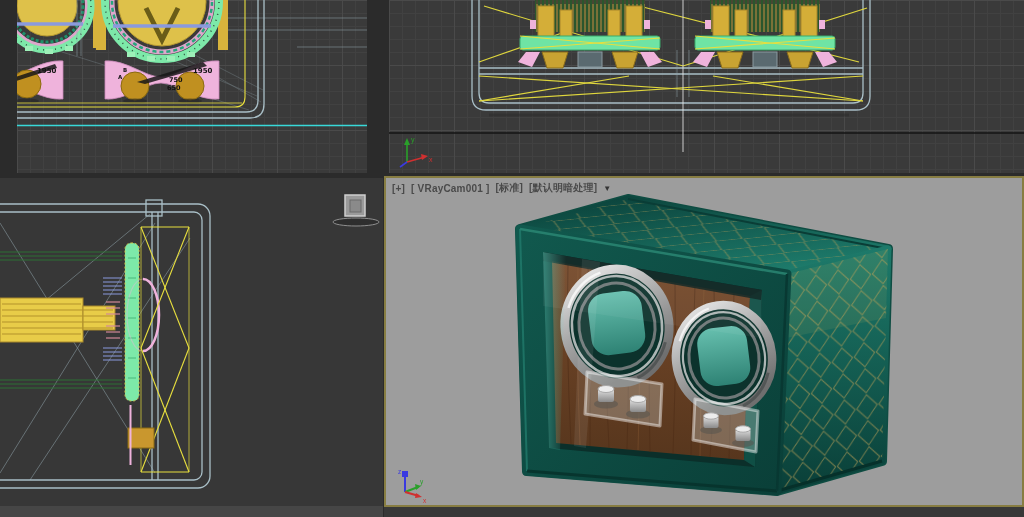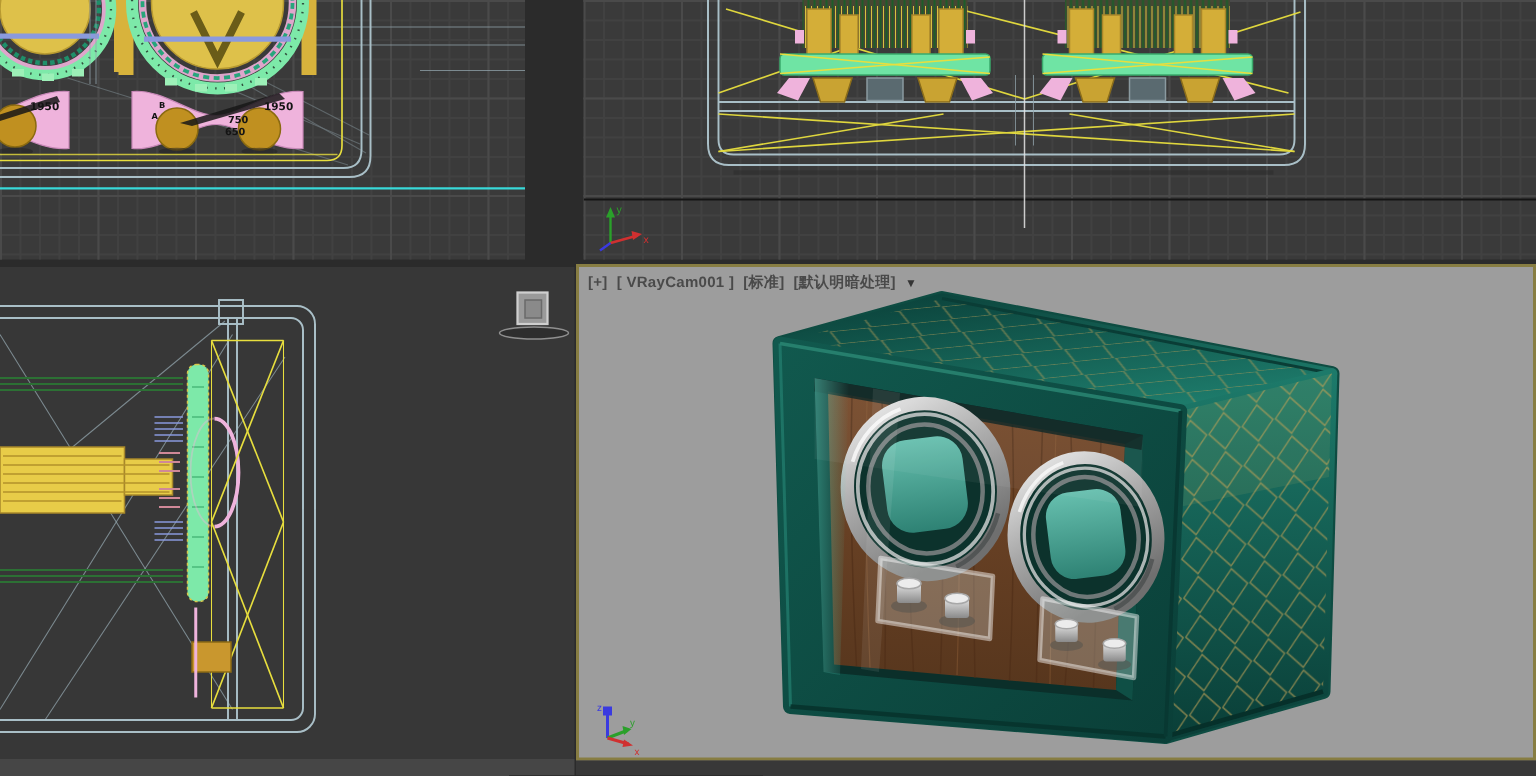--- a/index.html
+++ b/index.html
@@ -10,21 +10,21 @@
   .vp{position:absolute;overflow:hidden;}
   .vp-grid{
     background-color:var(--vp-bg,#3a3a3a);
     background-image:
       linear-gradient(var(--grid-major,#4a4a4a) 1px, transparent 1px),
       linear-gradient(90deg, var(--grid-major,#4a4a4a) 1px, transparent 1px),
       linear-gradient(var(--grid-minor,#414141) 1px, transparent 1px),
       linear-gradient(90deg, var(--grid-minor,#414141) 1px, transparent 1px);
     background-size:65px 65px,65px 65px,13px 13px,13px 13px;
   }
-  #vp-top-left{left:0;top:0;width:350px;height:173px;text-align:center;}
+  #vp-top-left{left:17px;top:0;width:350px;height:173px;text-align:center;}
   #vp-top-right{left:389px;top:0;width:635px;height:173px;}
   #vp-bottom-left{left:0;top:178px;width:383px;height:328px;background:var(--vp-bg2,#373737);}
   #vp-camera{left:384px;top:176px;width:640px;height:331px;background:var(--cam-bg,#9d9d9d);
     border:2px solid var(--border-active,#877d42);}
   #strip-left{position:absolute;left:0;top:506px;width:383px;height:11px;background:#464646;}
   #strip-right{position:absolute;left:384px;top:507px;width:640px;height:10px;background:#383838;}
   svg{position:absolute;left:0;top:0;display:block;}
   .wire{stroke:var(--wire,#a9bfc7);fill:none;stroke-width:1.3;}
   .wire-thin{stroke:var(--wire-dim,#93a6ae);fill:none;stroke-width:.7;opacity:.75;}
   .yw{stroke:var(--yellow,#e8df3e);fill:none;stroke-width:1.1;}

